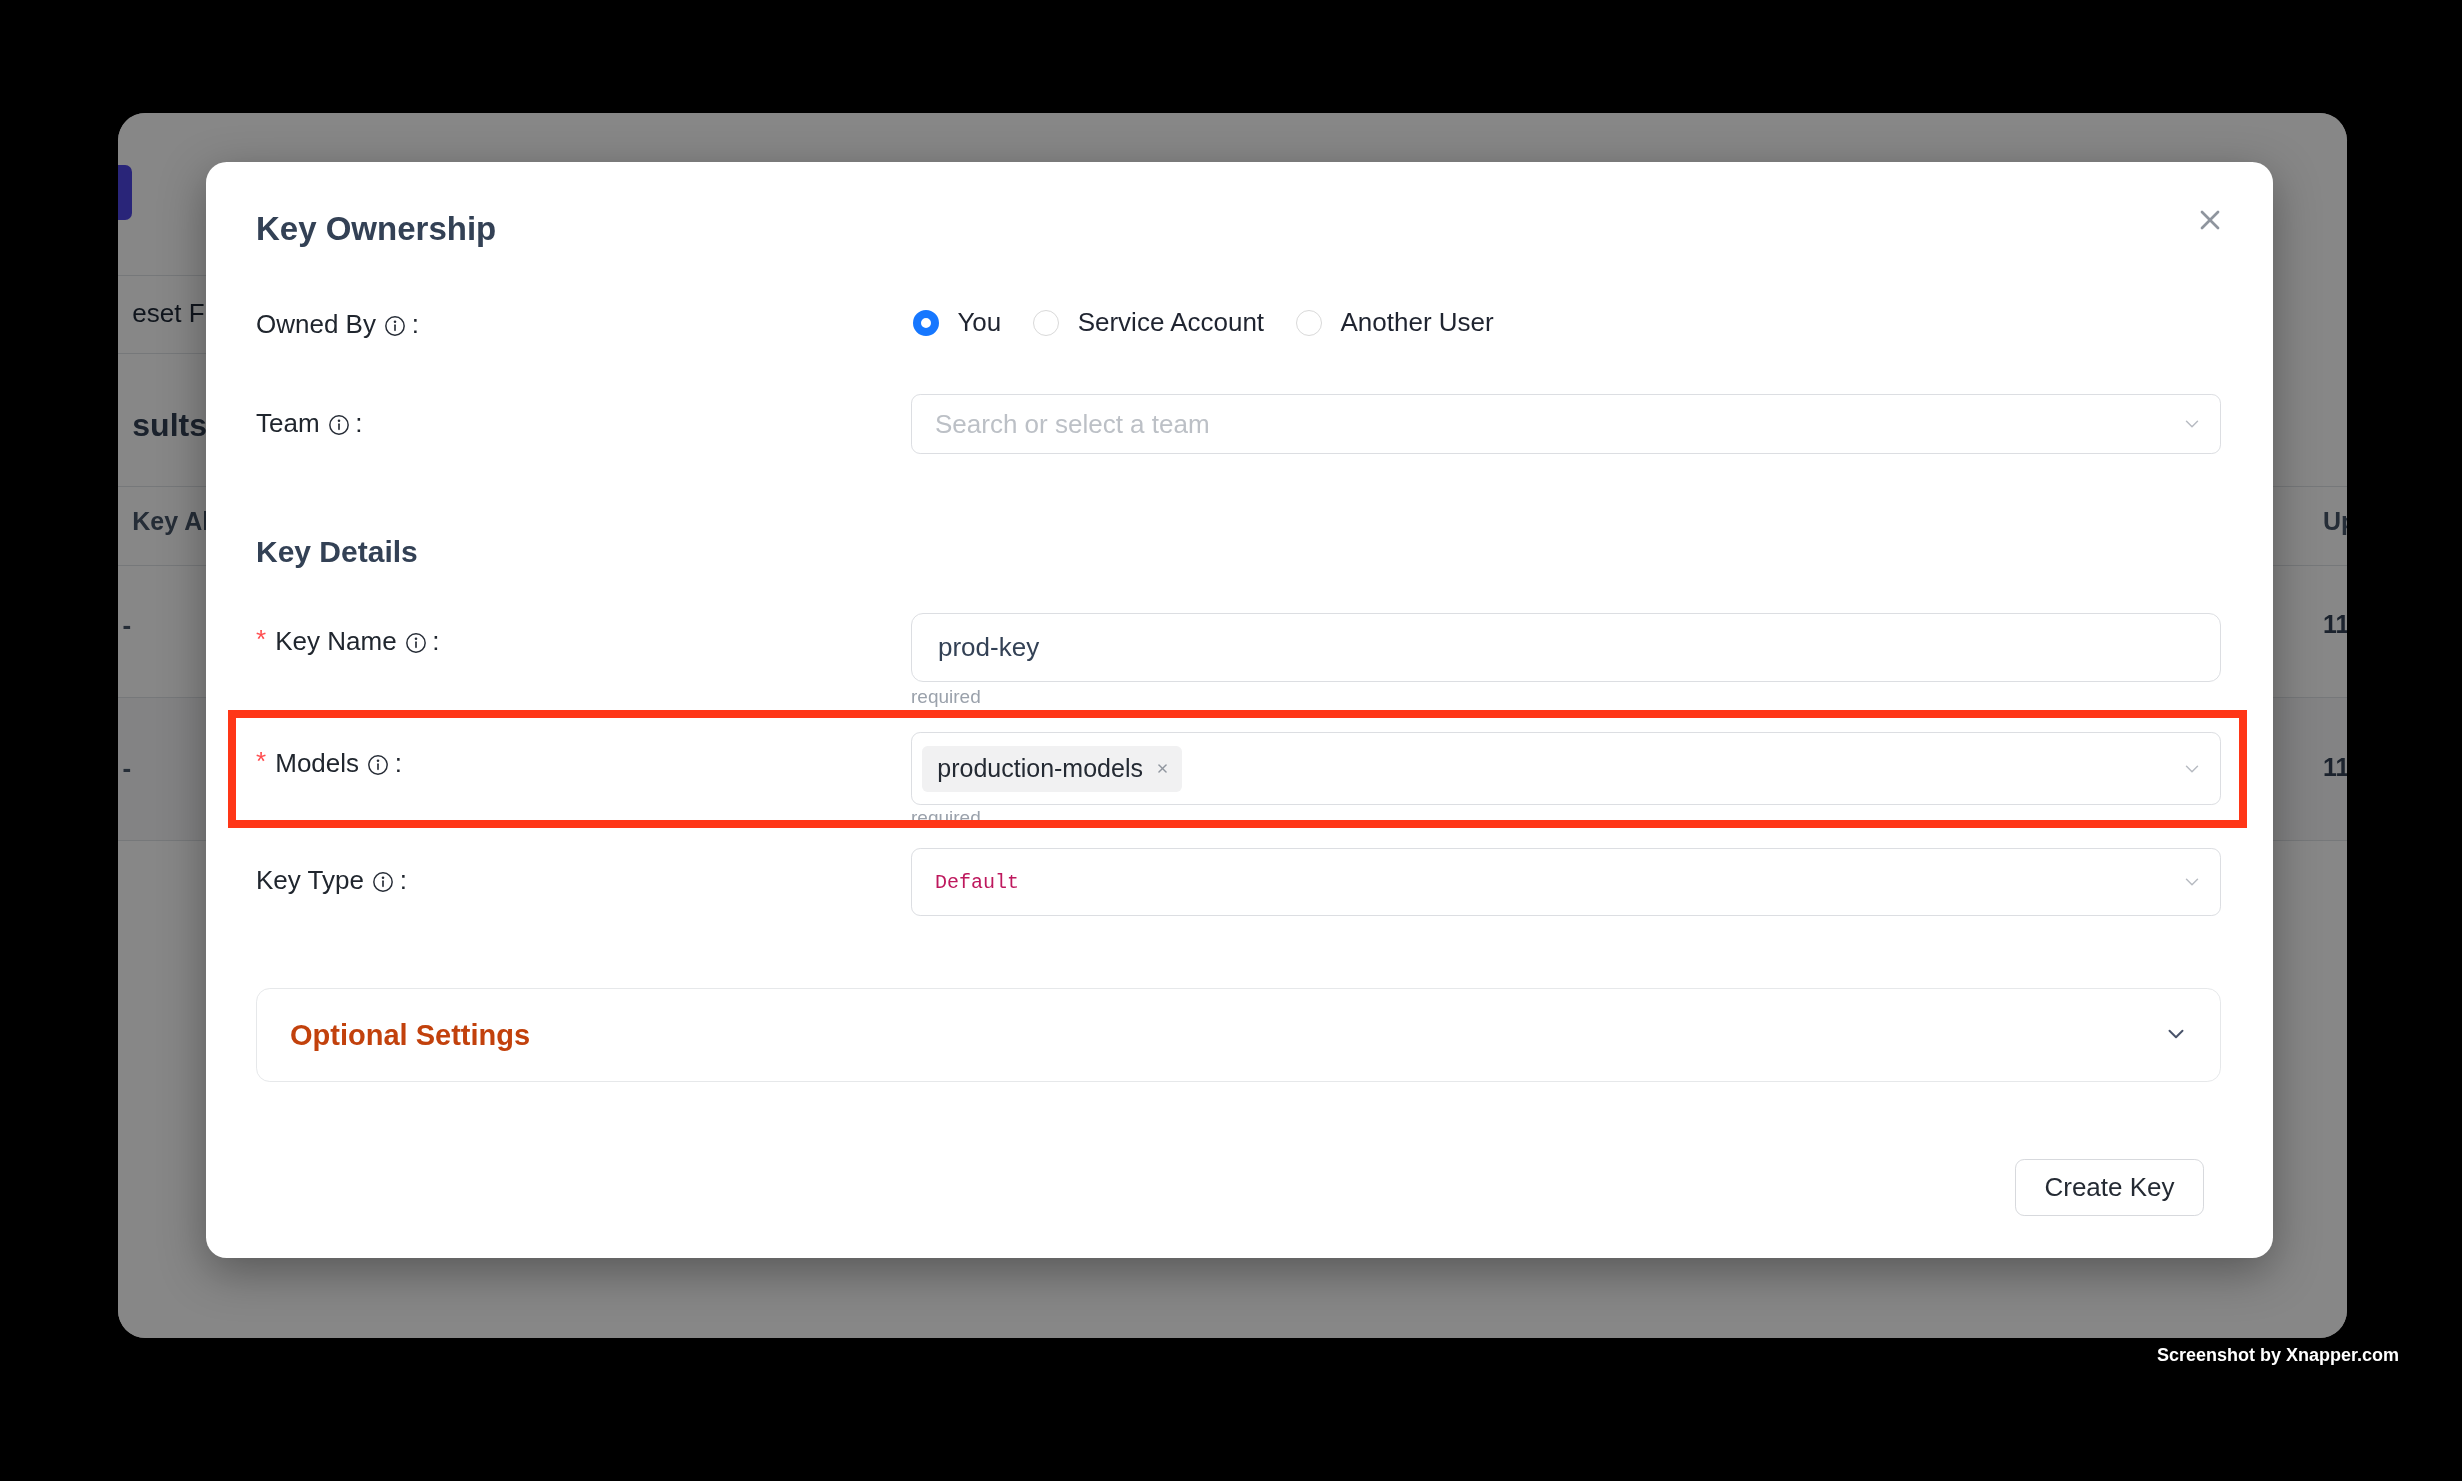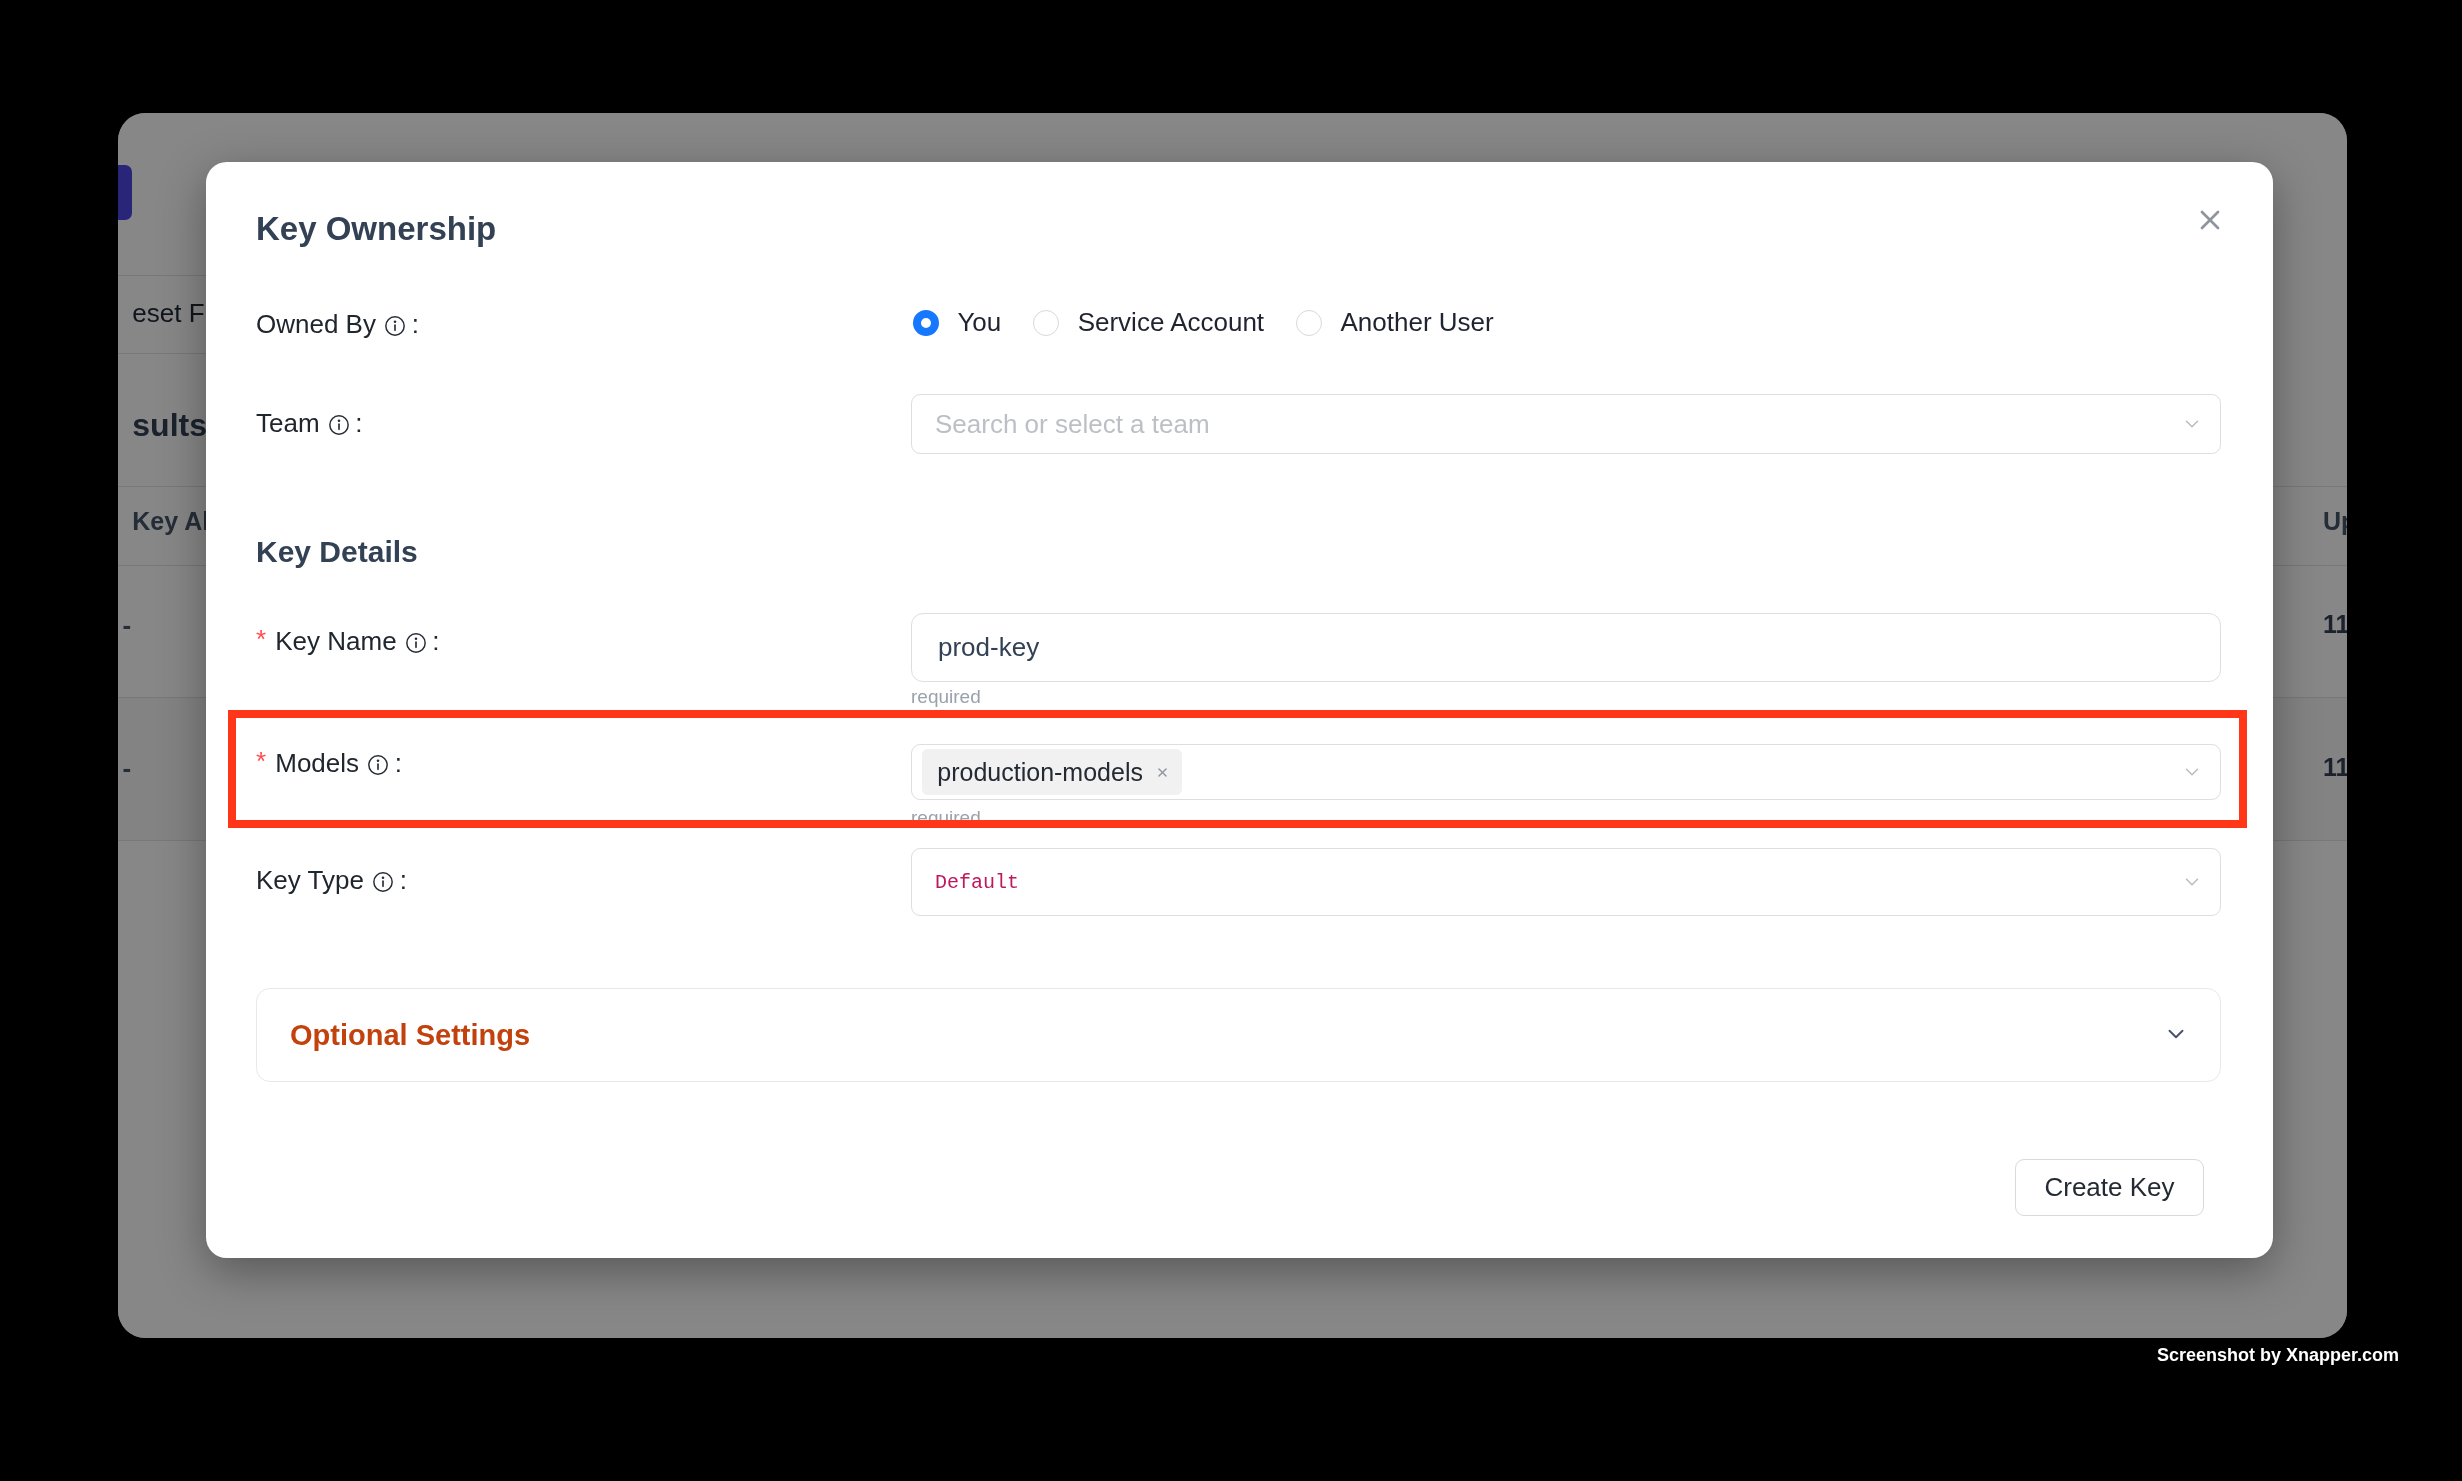--- a/index.html
+++ b/index.html
@@ -93,21 +93,21 @@
     border:1.1px solid #dcdee2;border-radius:12px;background:#fff;
     padding:0 23px 0 26px;font-size:26px;color:#334155;
     font-family:"Liberation Sans",sans-serif;outline:none;
   }
   .validation-hint{
     position:absolute;left:705px;font-size:19px;color:#9aa1ab;white-space:nowrap;
   }
   .hint-1{top:524px;}
   .hint-2{top:645px;}
 
-  .models-select{top:570px;height:56px;padding:0 52px 0 10.3px;margin-top:12px;}
+  .models-select{top:570px;height:73px;padding:0 52px 0 10.3px;}
   .tag{
     display:inline-flex;align-items:center;gap:11.5px;height:46px;
     background:#f1f1f2;border-radius:5.7px;padding:0 10.3px 0 15px;
     font-size:25px;color:#242a33;white-space:nowrap;
   }
   .tag-close{display:inline-flex;cursor:pointer;}
 
   .keytype-select{top:686px;height:68px;padding:0 52px 0 23px;}
   .select-value{font-size:20px;color:#be185d;font-family:Liberation Mono, monospace;}
 

